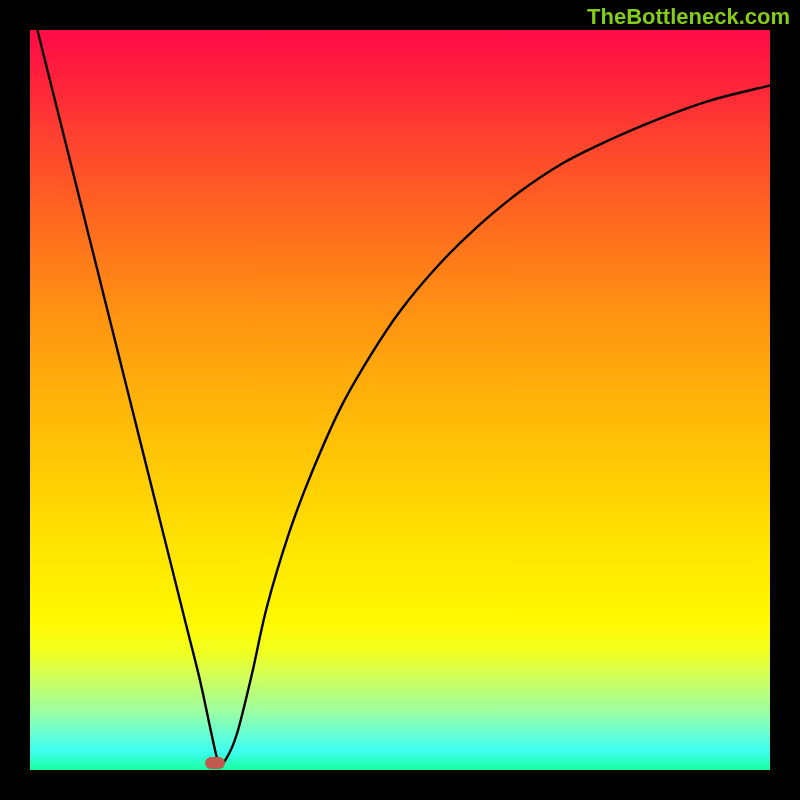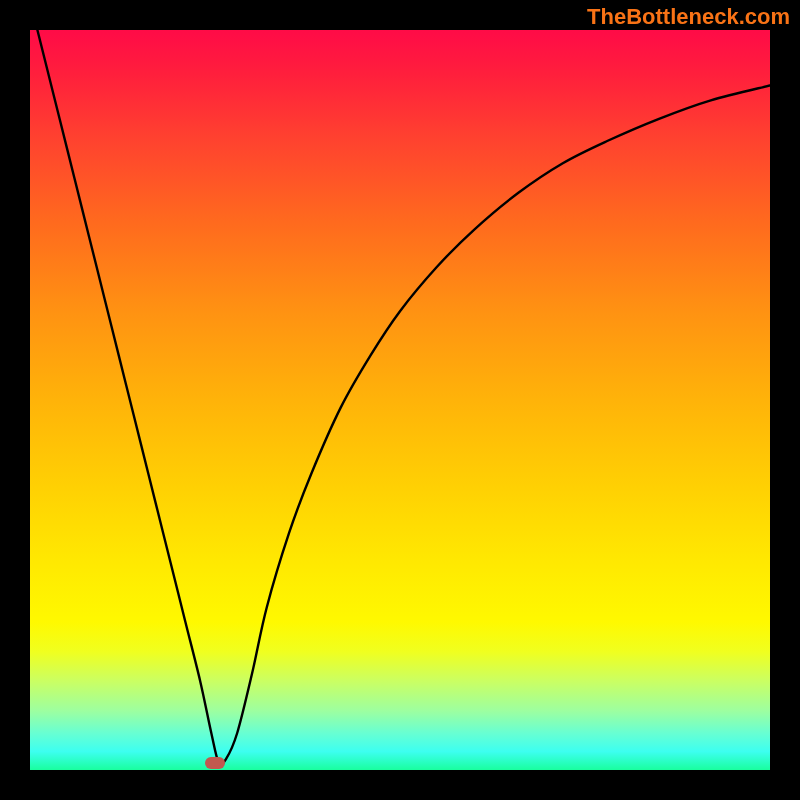--- a/index.html
+++ b/index.html
@@ -34,21 +34,21 @@
       #19ff9e 100%
     );
   }
   .attrib {
     position: absolute;
     top: 4px;
     right: 10px;
     font-family: Arial, Helvetica, sans-serif;
     font-size: 22px;
     font-weight: 600;
-    color: #f97316;
+    color: #84cc16;
     letter-spacing: 0px;
     user-select: none;
   }
   svg.curve {
     position: absolute;
     inset: 0;
     width: 100%;
     height: 100%;
     pointer-events: none;
   }

